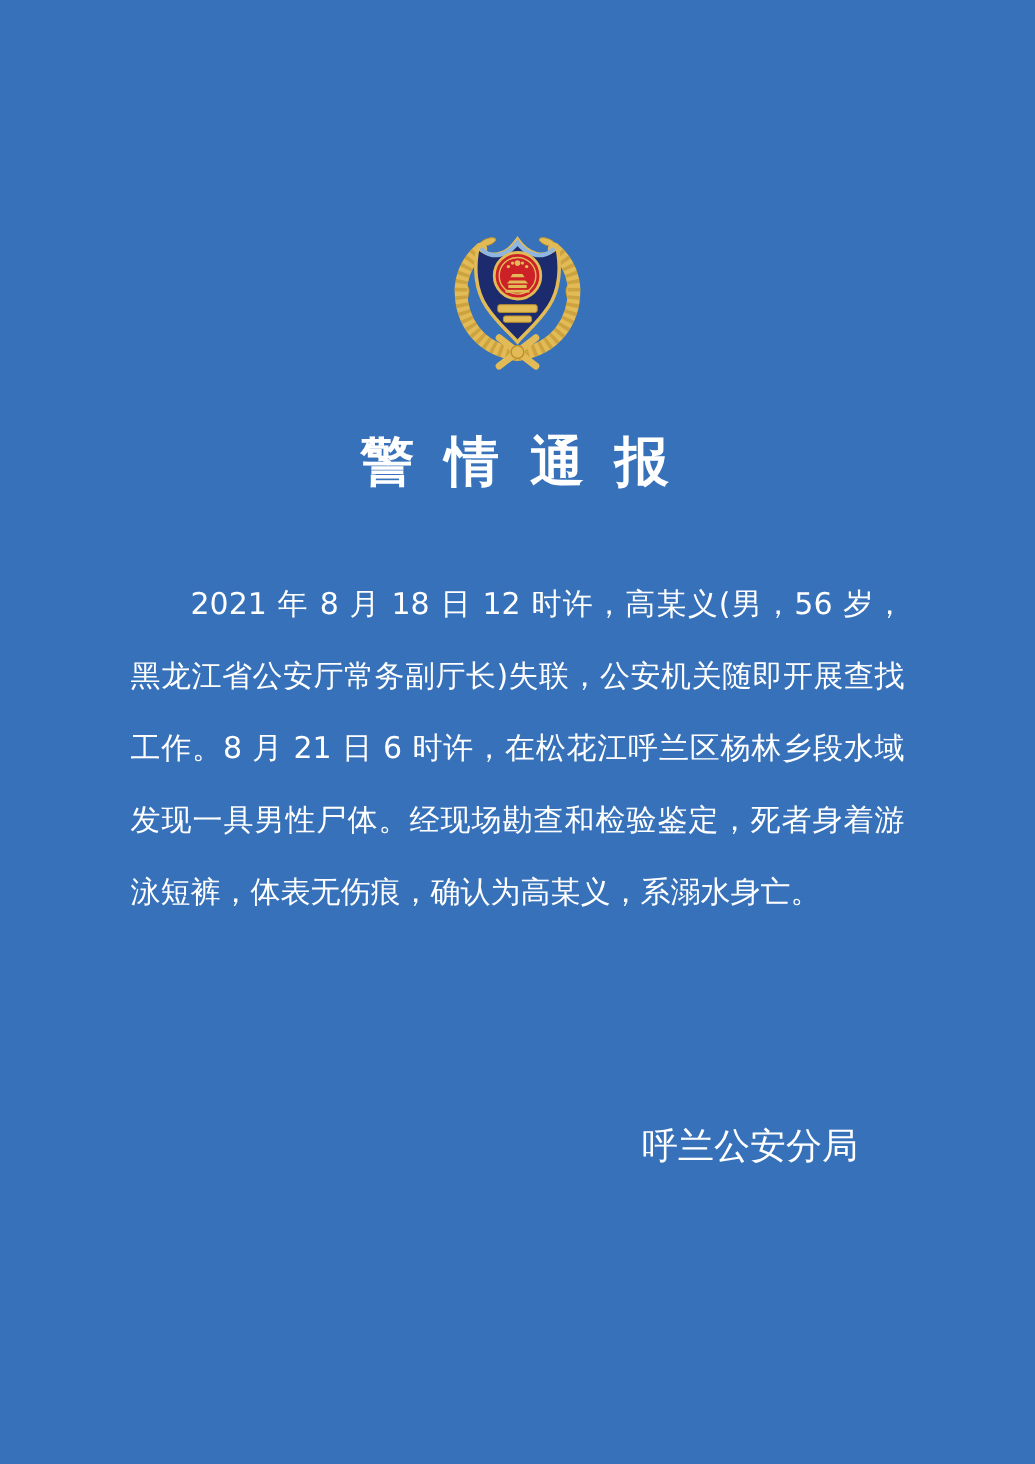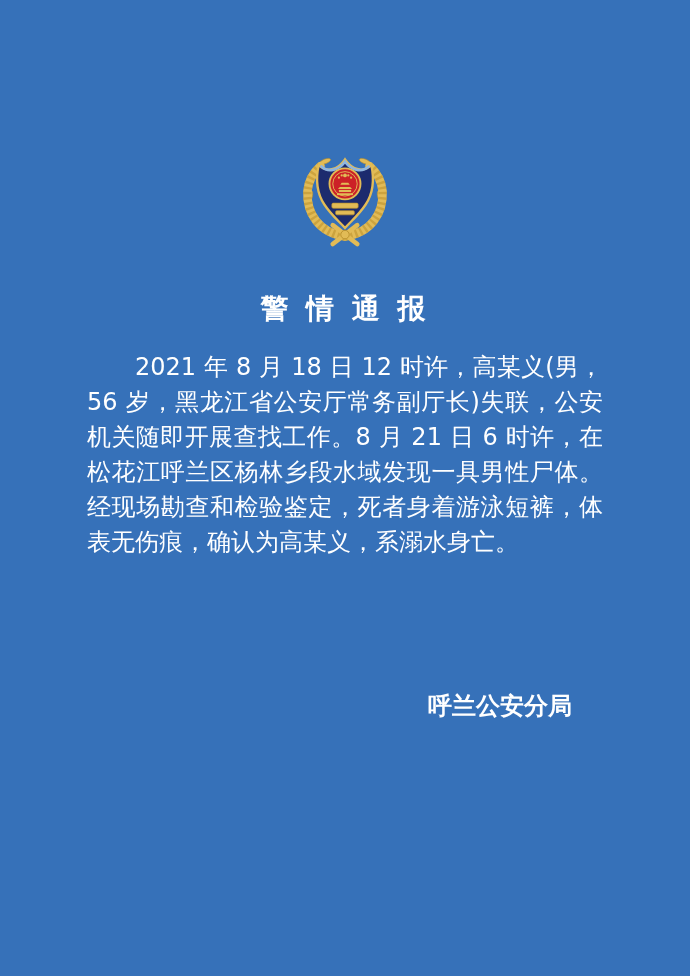--- a/index.html
+++ b/index.html
@@ -21,43 +21,43 @@
   }
   .page{width:690px;height:976px;position:relative;}
   .emblem{
     display:block;
     width:94px;height:102px;
     margin:146px auto 0 auto;
   }
   .notice-title{
     margin-top:44px;
     text-align:center;
-    font-size:28px;
+    font-size:36px;
     font-weight:600;
     letter-spacing:4px;
     line-height:34px;
     white-space:pre;
   }
   .notice-body{
     width:516px;
-    margin:24px auto 0 auto;
-    font-size:24px;
-    line-height:35px;
+    margin:52px auto 0 auto;
+    font-size:20px;
+    line-height:48px;
     text-align:justify;
     text-indent:2em;
     font-weight:500;
   }
   .signature-block{
     margin:128px 118px 0 auto;
     width:max-content;
     display:flex;
     flex-direction:column;
     align-items:center;
     font-size:24px;
-    font-weight:700;
+    font-weight:400;
     line-height:36px;
   }
   
   .wr-branch{fill:none;stroke:var(--gold);stroke-width:9;stroke-linecap:round;}
   .wr-branch-tex{fill:none;stroke:var(--goldDark);stroke-width:9;stroke-linecap:butt;stroke-dasharray:2.5 3;opacity:.55;}
   .wr-leaf{fill:var(--gold);stroke:var(--goldDark);stroke-width:.6;}
   .wr-stalk{stroke:var(--gold);stroke-width:5;stroke-linecap:round;}
   .wr-knot{fill:var(--gold);stroke:var(--goldDark);stroke-width:1;}
   .shield-main{fill:var(--navy);stroke:var(--gold);stroke-width:2.5;}
   .shield-rim{fill:none;stroke:var(--lightBlue);stroke-width:3;stroke-linecap:round;}

